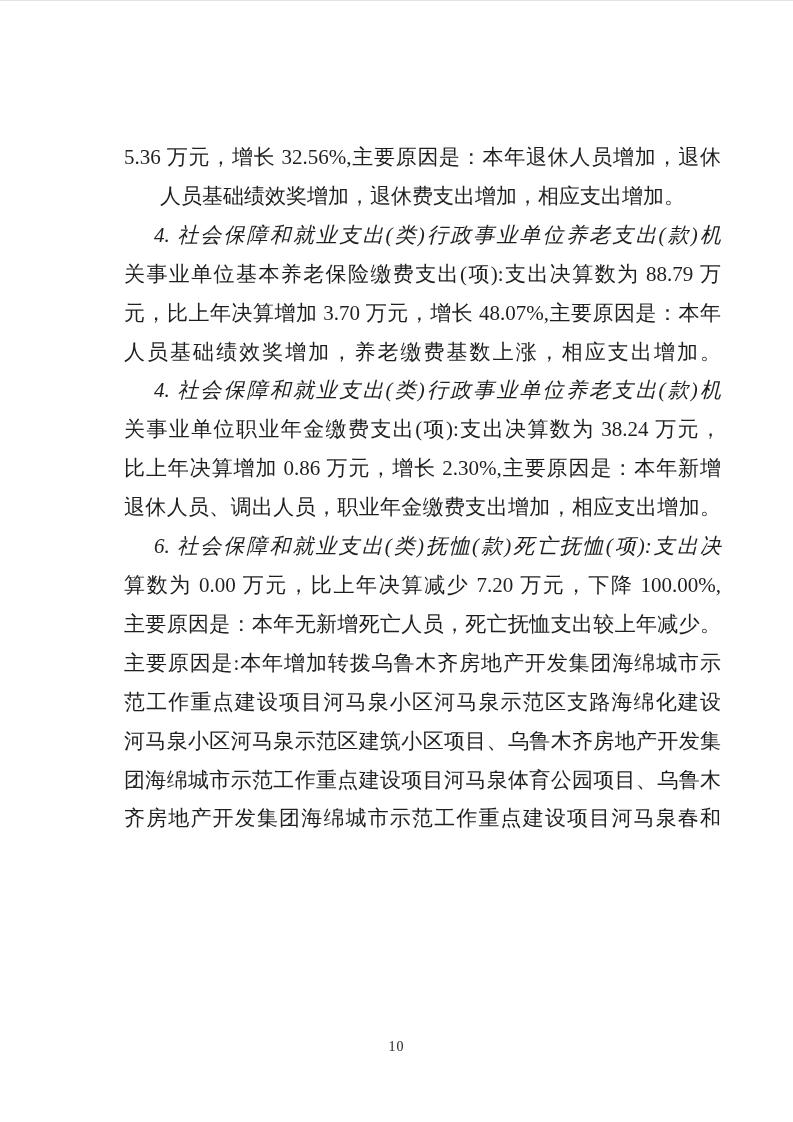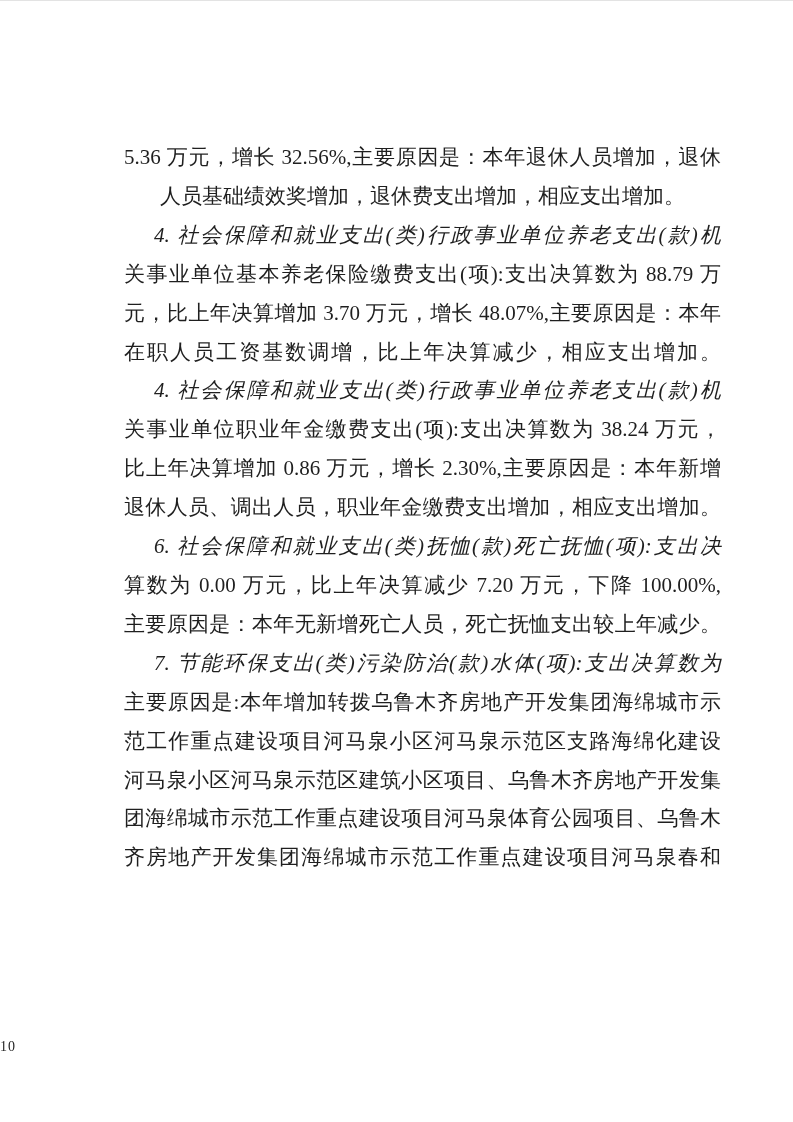--- a/index.html
+++ b/index.html
@@ -39,45 +39,44 @@
   }
   .line.indent {
     text-indent: 30px;
     font-style: italic;
   }
   .page-number {
     position: absolute;
     left: 0;
     right: 0;
     top: 1038px;
-    text-align: left;
+    text-align: center;
     font-size: 14px;
     color: #1f1f1f;
     letter-spacing: 1px;
   }
 </style>
 </head>
 <body>
 
 <div class="page">
   <div class="body-text">
       <div class="line justify">5.36 万元，增长 32.56%,主要原因是：本年退休人员增加，退休</div>
       <div class="line">人员基础绩效奖增加，退休费支出增加，相应支出增加。</div>
       <div class="line indent justify">4. 社会保障和就业支出(类)行政事业单位养老支出(款)机</div>
       <div class="line justify">关事业单位基本养老保险缴费支出(项):支出决算数为 88.79 万</div>
       <div class="line justify">元，比上年决算增加 3.70 万元，增长 48.07%,主要原因是：本年</div>
-      <div class="line justify">在职人员工资基数调增，比上年决算减少，相应支出增加。</div>
+      <div class="line justify">人员基础绩效奖增加，养老缴费基数上涨，相应支出增加。</div>
       <div class="line indent justify">4. 社会保障和就业支出(类)行政事业单位养老支出(款)机</div>
       <div class="line justify">关事业单位职业年金缴费支出(项):支出决算数为 38.24 万元，</div>
       <div class="line justify">比上年决算增加 0.86 万元，增长 2.30%,主要原因是：本年新增</div>
       <div class="line justify">退休人员、调出人员，职业年金缴费支出增加，相应支出增加。</div>
       <div class="line indent justify">6. 社会保障和就业支出(类)抚恤(款)死亡抚恤(项):支出决</div>
       <div class="line justify">算数为 0.00 万元，比上年决算减少 7.20 万元，下降 100.00%,</div>
       <div class="line justify">主要原因是：本年无新增死亡人员，死亡抚恤支出较上年减少。</div>
-      <div class="line indent justify">7. 节能环保支出(类)污染防治(款)水体(项):支出决算数为</div>
       <div class="line justify">主要原因是:本年增加转拨乌鲁木齐房地产开发集团海绵城市示</div>
       <div class="line justify">范工作重点建设项目河马泉小区河马泉示范区支路海绵化建设</div>
       <div class="line justify">河马泉小区河马泉示范区建筑小区项目、乌鲁木齐房地产开发集</div>
       <div class="line justify">团海绵城市示范工作重点建设项目河马泉体育公园项目、乌鲁木</div>
       <div class="line justify">齐房地产开发集团海绵城市示范工作重点建设项目河马泉春和</div>
     </div>
   <div class="page-number">10</div>
 </div>
 
 </body></html>

